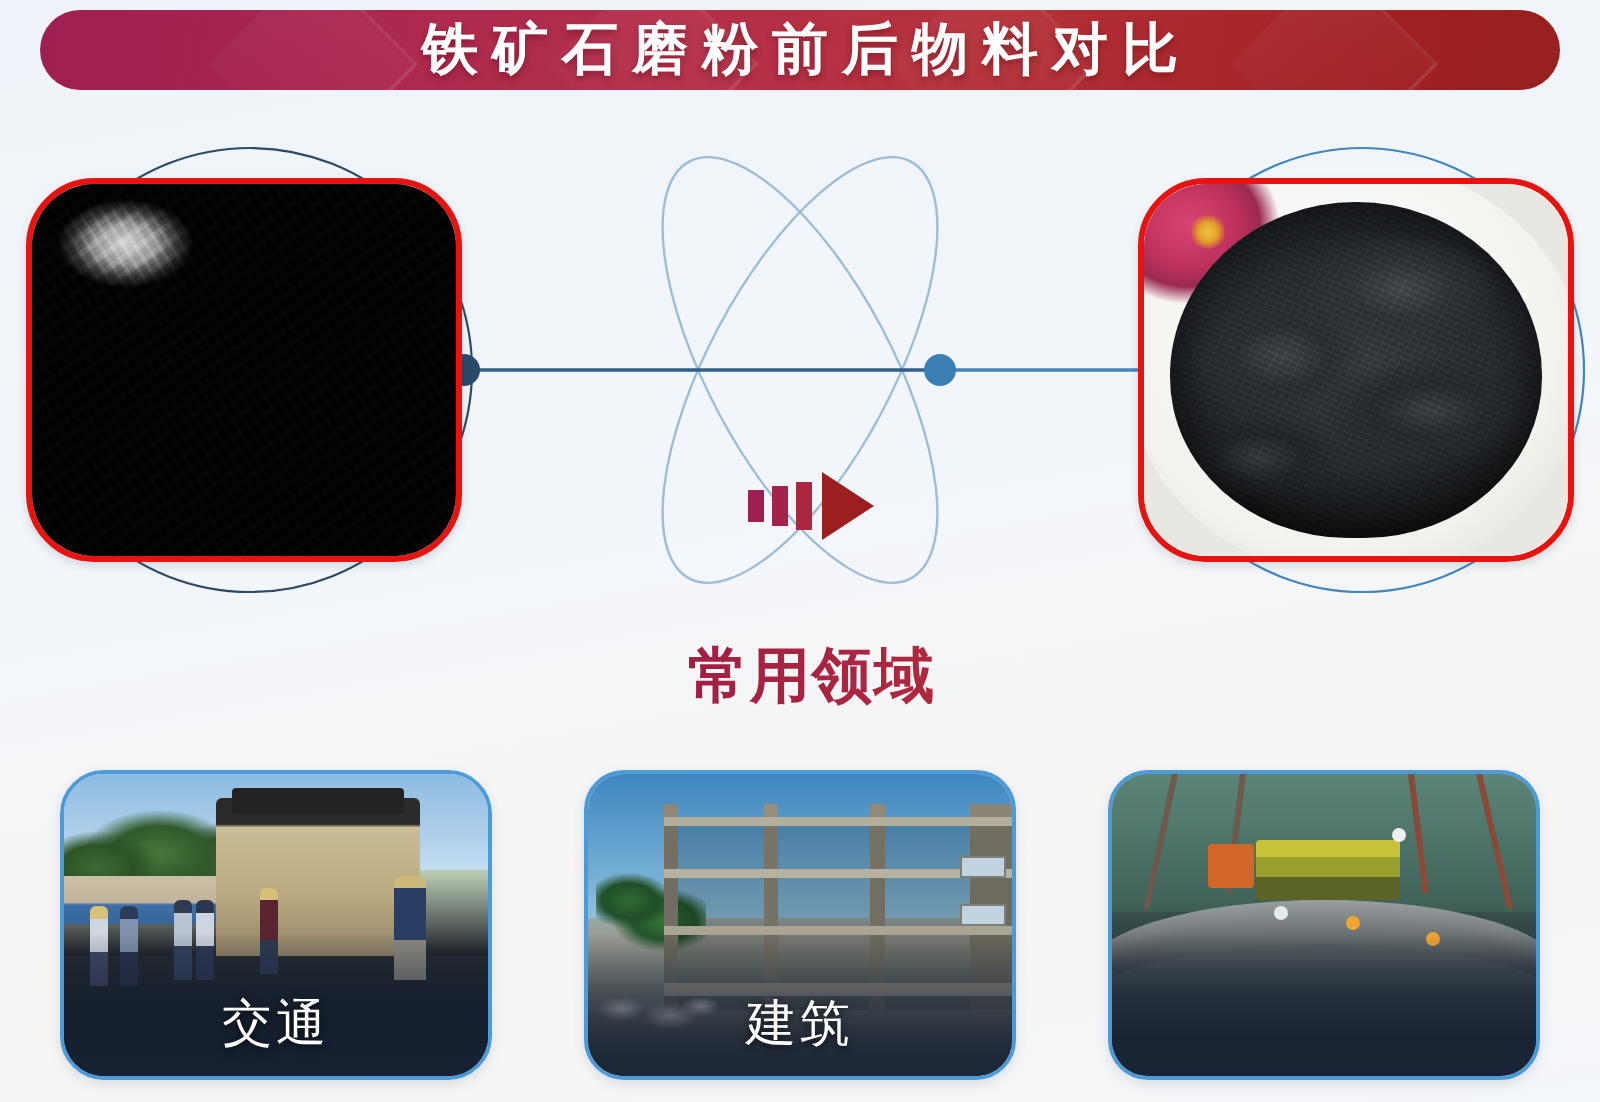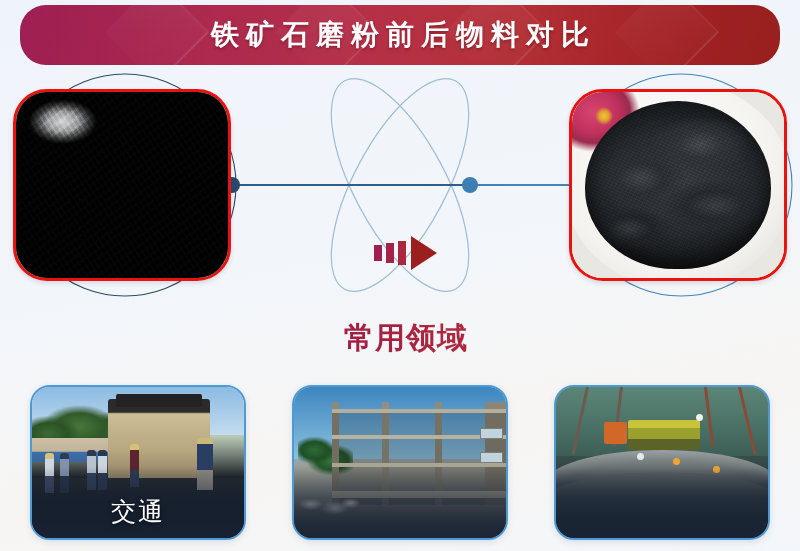--- a/index.html
+++ b/index.html
@@ -12,21 +12,21 @@
   #page {
     position: relative;
     width: 800px; height: 551px;
     background: linear-gradient(170deg, #eff4fa 0%, #f2f6fb 45%, #f7f5f3 75%, #f3f6fa 100%);
   }
 
   
   .banner {
     position: absolute;
     left: 20px; top: 5px;
-    width: 760px; height: 60px;
+    width: 760px; height: 40px;
     border-radius: 26px;
     background: linear-gradient(100deg,
         #9e1f52 0%,
         #a52450 14%,
         #ae2a4e 26%,
         #b02c4c 34%,
         #b52f48 44%,
         #b63140 55%,
         #b22f35 66%,
         #a9272b 78%,
@@ -163,21 +163,21 @@
   
   .cards { position: absolute; left: 0; top: 385px; width: 800px; height: 160px; }
   .card {
     position: absolute; top: 0;
     width: 216px; height: 155px;
     border: 2px solid #4c9ad6;
     border-radius: 20px;
     overflow: hidden;
     box-shadow: 0 2px 6px rgba(40,70,110,0.14);
   }
-  .card.c1 { left: 30px; }
+  .card.c1 { left: 30px; border-radius: 22px; }
   .card.c2 { left: 292px; }
   .card.c3 { left: 554px; }
   .card .pic { position: absolute; inset: 0; }
   .card .shade {
     position: absolute; left: 0; right: 0; bottom: 0; height: 72px;
     background: linear-gradient(180deg, rgba(20,32,52,0) 0%, rgba(22,34,54,0.55) 45%, rgba(24,36,56,0.86) 100%);
   }
   .card .cap {
     position: absolute; left: 0; right: 0; bottom: 10px;
     text-align: center;
@@ -342,20 +342,21 @@
         <div class="sky2"></div>
         <div class="palm"></div>
         <div class="bld">
           <div class="win wA"></div>
           <div class="win wB"></div>
         </div>
         <div class="ground"></div>
         <div class="rubble"></div>
       </div>
       <div class="shade"></div>
+      <div class="cap">建筑</div>
     </div>
 
     <div class="card c3">
       <div class="pic scene-bridge">
         <div class="water"></div>
         <div class="cable k1"></div>
         <div class="cable k2"></div>
         <div class="cable k3"></div>
         <div class="cable k4"></div>
         <div class="rig"></div>

